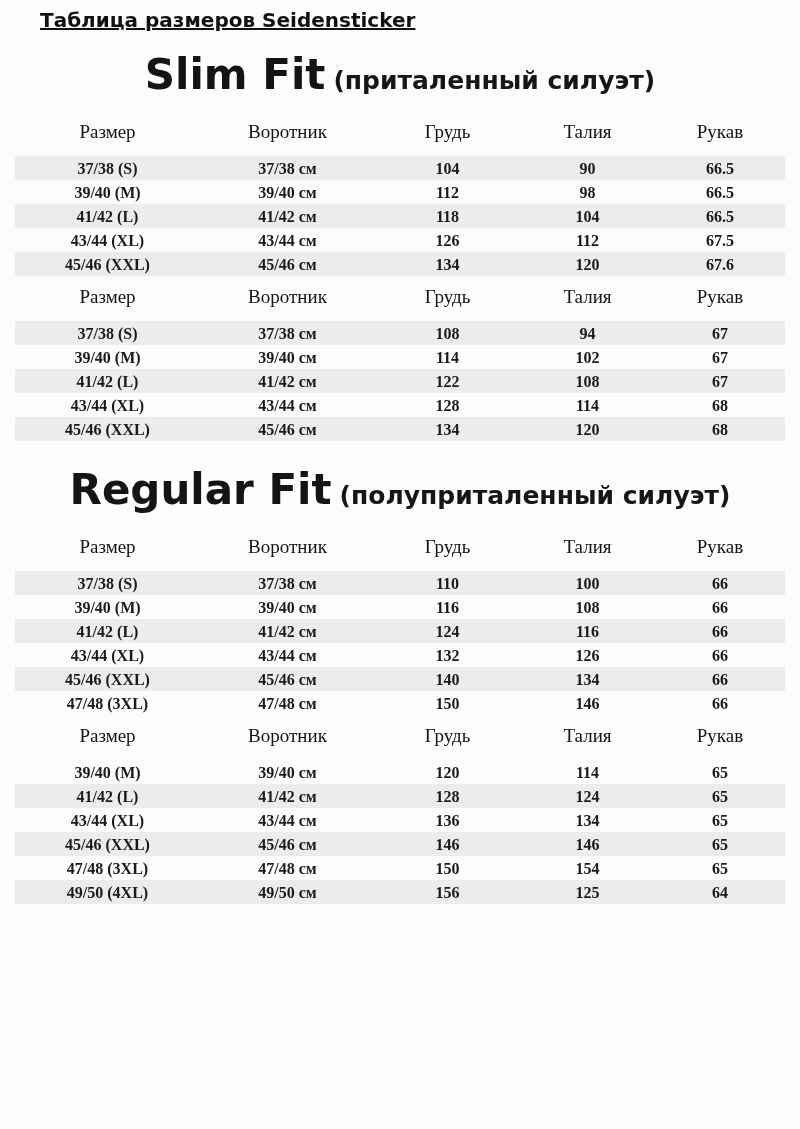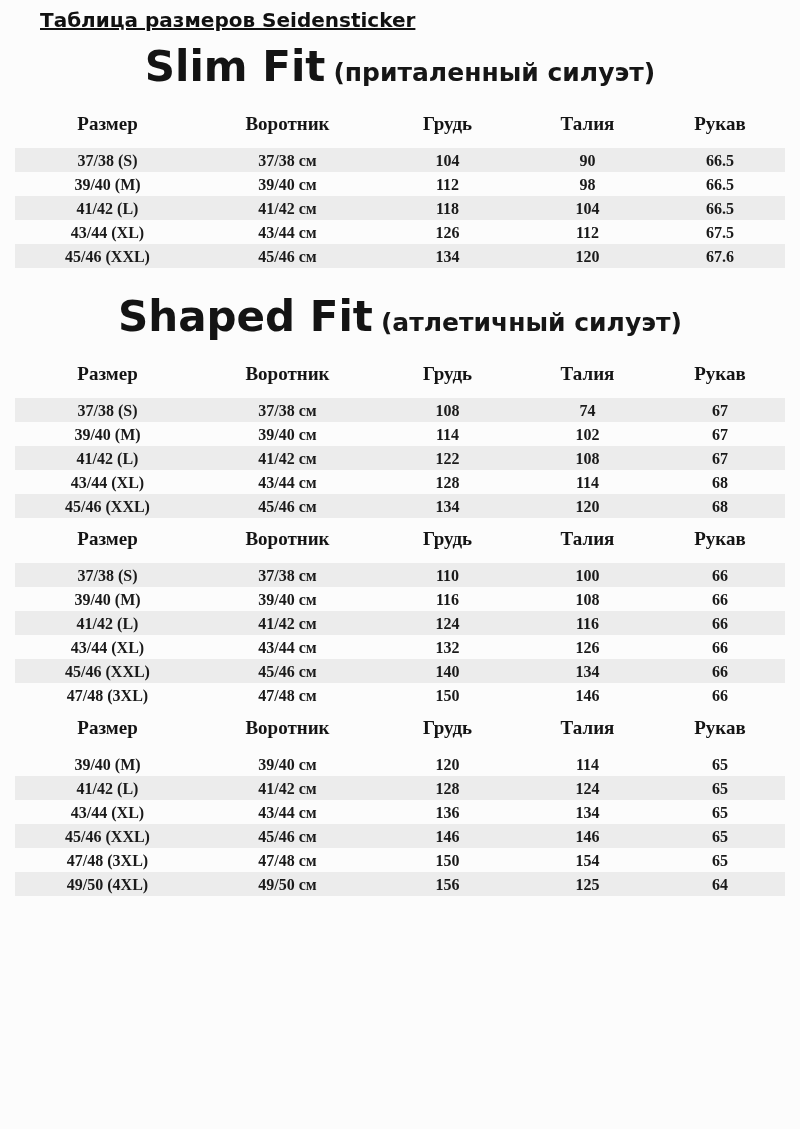--- a/index.html
+++ b/index.html
@@ -16,21 +16,21 @@
     font-family: "DejaVu Sans", sans-serif;
     font-weight: 700;
     font-size: 20px;
     line-height: 24px;
     color: #111;
     text-decoration: underline;
   }
   .section { margin: 0; }
   .section-heading {
     text-align: center;
-    margin-top: 8px;
+    margin-top: 16px;
     line-height: 54px;
     white-space: nowrap;
   }
   .section + .section .section-heading { margin-top: 22px; }
   .fit-name {
     font-family: "DejaVu Sans", sans-serif;
     font-weight: 700;
     font-size: 42px;
     color: #141414;
   }
@@ -47,21 +47,21 @@
     border-collapse: collapse;
     table-layout: fixed;
   }
   col.c0 { width: 185px; }
   col.c1 { width: 175px; }
   col.c2 { width: 145px; }
   col.c3 { width: 135px; }
   col.c4 { width: 130px; }
   th {
     font-family: "Liberation Serif", serif;
-    font-weight: 700;
+    font-weight: 400;
     font-size: 19px;
     line-height: 22px;
     text-align: center;
     padding: 4px 0 13px;
     color: #141414;
   }
   td {
     font-family: "Liberation Serif", serif;
     font-weight: 700;
     font-size: 16px;
@@ -130,21 +130,20 @@
               <td>45/46 (XXL)</td>
               <td>45/46 см</td>
               <td>134</td>
               <td>120</td>
               <td>67.6</td>
             </tr>
           </tbody>
         </table>
       </section>
       <section class="section">
-        <div class="section-heading"><span class="fit-name">Shaped Fit</span><span class="fit-sub">(атлетичный силуэт)</span></div>
         <table class="size-table">
           <colgroup>
             <col class="c0">
             <col class="c1">
             <col class="c2">
             <col class="c3">
             <col class="c4">
           </colgroup>
           <thead>
             <tr>
@@ -153,21 +152,21 @@
               <th>Грудь</th>
               <th>Талия</th>
               <th>Рукав</th>
             </tr>
           </thead>
           <tbody>
             <tr class="shaded">
               <td>37/38 (S)</td>
               <td>37/38 см</td>
               <td>108</td>
-              <td>74</td>
+              <td>94</td>
               <td>67</td>
             </tr>
             <tr>
               <td>39/40 (M)</td>
               <td>39/40 см</td>
               <td>114</td>
               <td>102</td>
               <td>67</td>
             </tr>
             <tr class="shaded">
@@ -183,20 +182,85 @@
               <td>128</td>
               <td>114</td>
               <td>68</td>
             </tr>
             <tr class="shaded">
               <td>45/46 (XXL)</td>
               <td>45/46 см</td>
               <td>134</td>
               <td>120</td>
               <td>68</td>
+            </tr>
+          </tbody>
+        </table>
+      </section>
+      <section class="section">
+        <div class="section-heading"><span class="fit-name">Regular Fit</span><span class="fit-sub">(полуприталенный силуэт)</span></div>
+        <table class="size-table">
+          <colgroup>
+            <col class="c0">
+            <col class="c1">
+            <col class="c2">
+            <col class="c3">
+            <col class="c4">
+          </colgroup>
+          <thead>
+            <tr>
+              <th>Размер</th>
+              <th>Воротник</th>
+              <th>Грудь</th>
+              <th>Талия</th>
+              <th>Рукав</th>
+            </tr>
+          </thead>
+          <tbody>
+            <tr class="shaded">
+              <td>37/38 (S)</td>
+              <td>37/38 см</td>
+              <td>110</td>
+              <td>100</td>
+              <td>66</td>
+            </tr>
+            <tr>
+              <td>39/40 (M)</td>
+              <td>39/40 см</td>
+              <td>116</td>
+              <td>108</td>
+              <td>66</td>
+            </tr>
+            <tr class="shaded">
+              <td>41/42 (L)</td>
+              <td>41/42 см</td>
+              <td>124</td>
+              <td>116</td>
+              <td>66</td>
+            </tr>
+            <tr>
+              <td>43/44 (XL)</td>
+              <td>43/44 см</td>
+              <td>132</td>
+              <td>126</td>
+              <td>66</td>
+            </tr>
+            <tr class="shaded">
+              <td>45/46 (XXL)</td>
+              <td>45/46 см</td>
+              <td>140</td>
+              <td>134</td>
+              <td>66</td>
+            </tr>
+            <tr>
+              <td>47/48 (3XL)</td>
+              <td>47/48 см</td>
+              <td>150</td>
+              <td>146</td>
+              <td>66</td>
             </tr>
           </tbody>
         </table>
       </section>
       <section class="section">
         <table class="size-table">
           <colgroup>
             <col class="c0">
             <col class="c1">
             <col class="c2">
@@ -206,84 +270,20 @@
           <thead>
             <tr>
               <th>Размер</th>
               <th>Воротник</th>
               <th>Грудь</th>
               <th>Талия</th>
               <th>Рукав</th>
             </tr>
           </thead>
           <tbody>
-            <tr class="shaded">
-              <td>37/38 (S)</td>
-              <td>37/38 см</td>
-              <td>110</td>
-              <td>100</td>
-              <td>66</td>
-            </tr>
-            <tr>
-              <td>39/40 (M)</td>
-              <td>39/40 см</td>
-              <td>116</td>
-              <td>108</td>
-              <td>66</td>
-            </tr>
-            <tr class="shaded">
-              <td>41/42 (L)</td>
-              <td>41/42 см</td>
-              <td>124</td>
-              <td>116</td>
-              <td>66</td>
-            </tr>
-            <tr>
-              <td>43/44 (XL)</td>
-              <td>43/44 см</td>
-              <td>132</td>
-              <td>126</td>
-              <td>66</td>
-            </tr>
-            <tr class="shaded">
-              <td>45/46 (XXL)</td>
-              <td>45/46 см</td>
-              <td>140</td>
-              <td>134</td>
-              <td>66</td>
-            </tr>
-            <tr>
-              <td>47/48 (3XL)</td>
-              <td>47/48 см</td>
-              <td>150</td>
-              <td>146</td>
-              <td>66</td>
-            </tr>
-          </tbody>
-        </table>
-      </section>
-      <section class="section">
-        <table class="size-table">
-          <colgroup>
-            <col class="c0">
-            <col class="c1">
-            <col class="c2">
-            <col class="c3">
-            <col class="c4">
-          </colgroup>
-          <thead>
-            <tr>
-              <th>Размер</th>
-              <th>Воротник</th>
-              <th>Грудь</th>
-              <th>Талия</th>
-              <th>Рукав</th>
-            </tr>
-          </thead>
-          <tbody>
             <tr>
               <td>39/40 (M)</td>
               <td>39/40 см</td>
               <td>120</td>
               <td>114</td>
               <td>65</td>
             </tr>
             <tr class="shaded">
               <td>41/42 (L)</td>
               <td>41/42 см</td>

